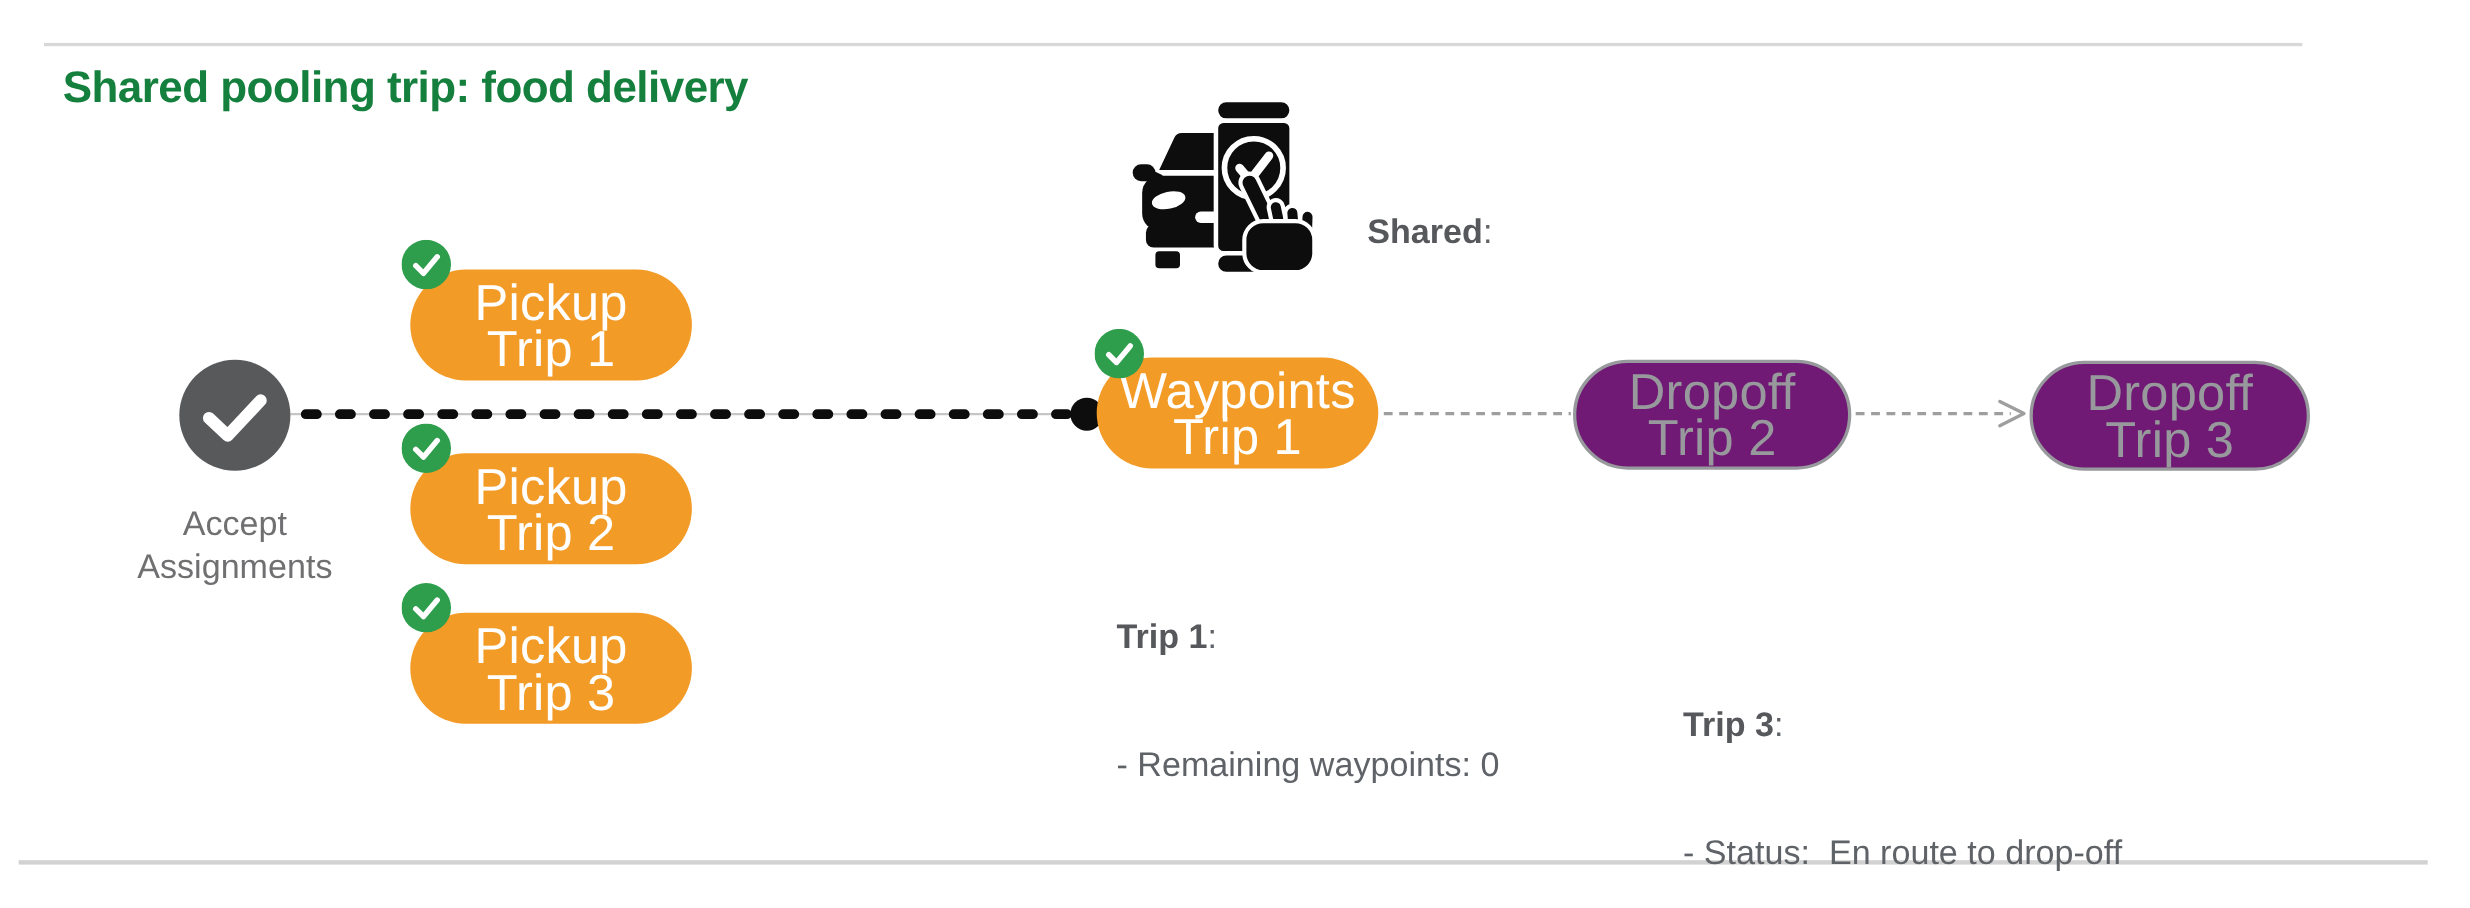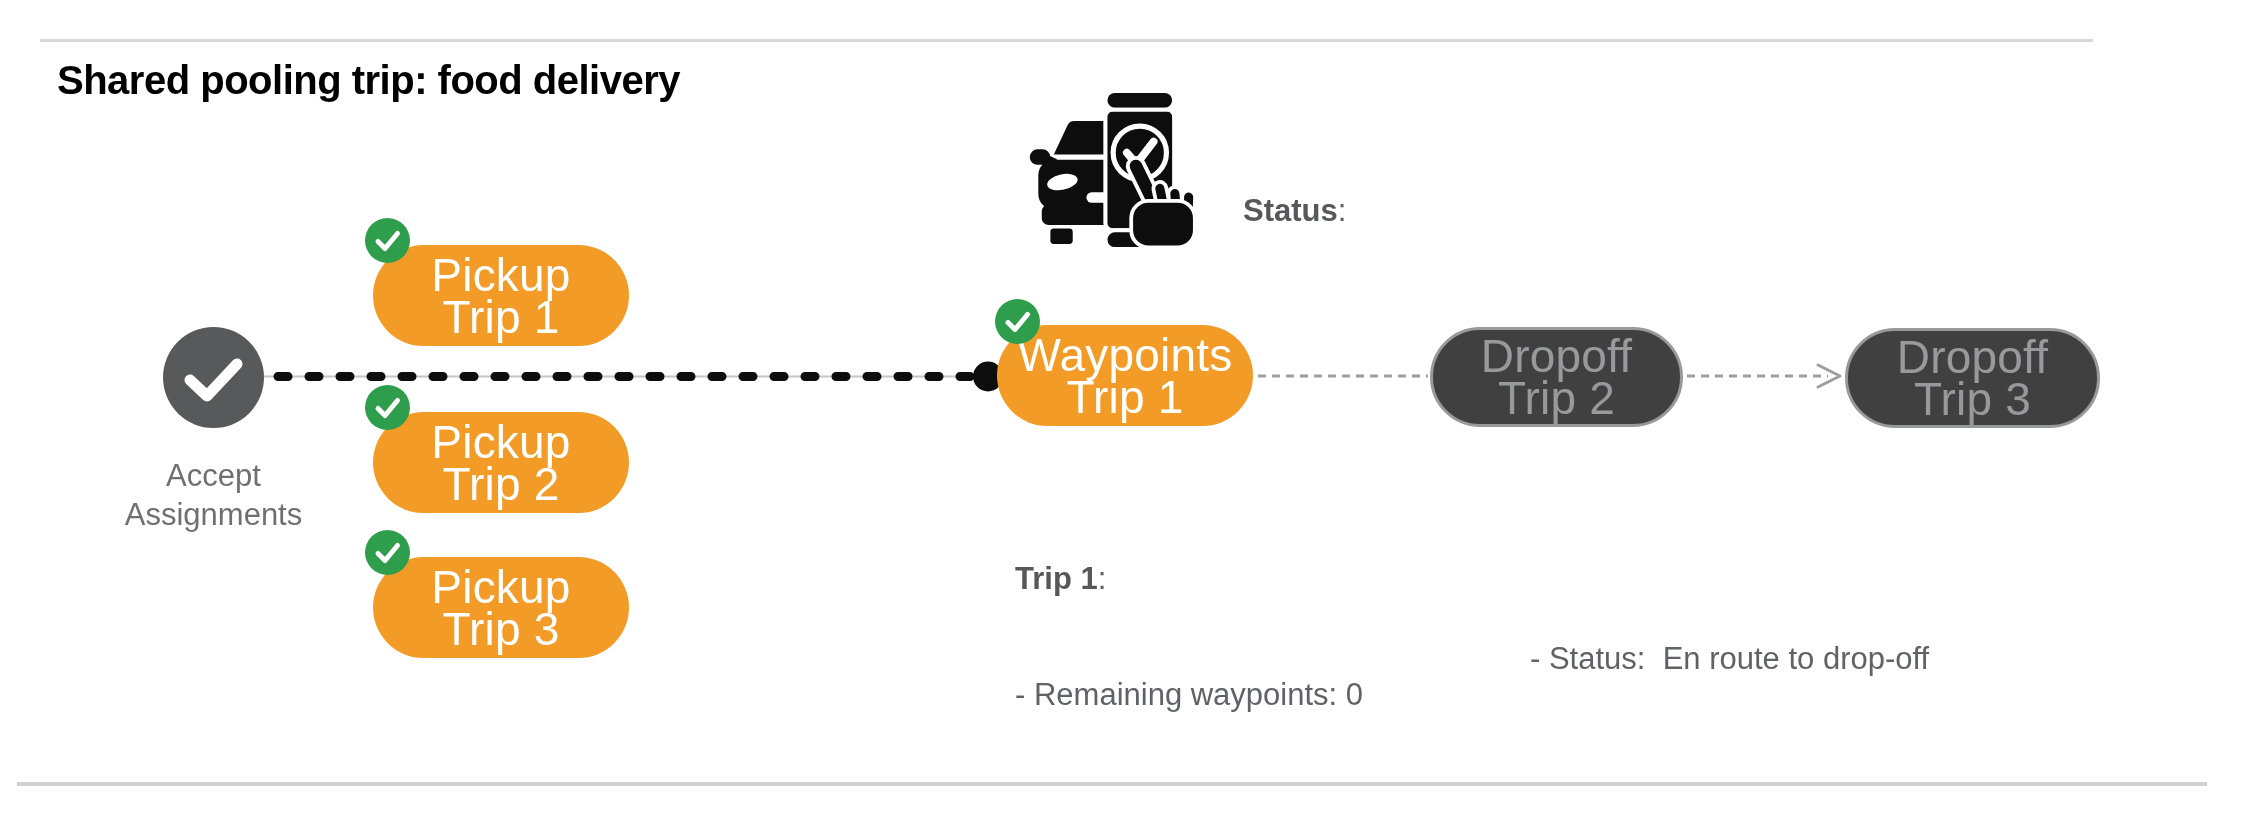--- a/index.html
+++ b/index.html
@@ -16,21 +16,21 @@
 
   .rule { position: absolute; background: #d8d8d8; }
   .rule.top    { left: 40px;  top: 39px;  width: 2053px; height: 3px; }
   .rule.bottom { left: 17px;  top: 782px; width: 2190px; height: 4px; background: #d2d2d2; }
 
   .title {
     position: absolute;
     left: 57px; top: 58px;
     font-size: 40px;
     font-weight: bold;
-    color: #000000;
+    color: #15803d;
     letter-spacing: -0.5px;
     white-space: nowrap;
   }
 
   svg.connectors {
     position: absolute;
     left: 0; top: 0;
     width: 2245px; height: 825px;
     z-index: 0;
   }
@@ -83,21 +83,21 @@
     z-index: 1;
   }
   .pill .pill-text {
     font-size: 46px;
     font-weight: normal;
     line-height: 42px;
     letter-spacing: 0.2px;
   }
   .pill.orange { background: #f39b27; color: #ffffff; }
   .pill.ghost  {
-    background: #404040;
+    background: #701a75;
     border: 3px solid #97999c;
     color: #97999c;
   }
 
   .pill .badge {
     position: absolute;
     left: -8px; top: -27px;
     width: 45px; height: 45px;
     display: block;
   }
@@ -180,21 +180,21 @@
         <rect x="62.5" y="42" width="9.5" height="31" rx="4.75" transform="rotate(-26 67 57)"></rect>
         <rect x="74" y="57" width="7.5" height="18" rx="3.75" transform="rotate(-12 77 66)"></rect>
         <rect x="82" y="60" width="7.5" height="17" rx="3.75" transform="rotate(-5 85 68)"></rect>
         <rect x="89.5" y="62" width="7.5" height="16" rx="3.75" transform="rotate(2 93 70)"></rect>
         <rect x="60" y="68" width="37" height="27" rx="10"></rect>
       </g>
     </svg>
   </div>
 
   <div class="vehicle-info">
-    <div><span class="v-label">Status</span><span>:</span></div>
+    <div><span class="v-label">Shared</span><span>:</span></div>
   </div>
 
   <div class="accept-node">
     <svg viewBox="0 0 101 101">
       <path d="M27 53 L44 69 L74 37" fill="none" stroke="#ffffff" stroke-width="11" stroke-linecap="round" stroke-linejoin="round"></path>
     </svg>
   </div>
   <div class="accept-label">
     <div>Accept</div>
     <div>Assignments</div>
@@ -268,17 +268,18 @@
 
   <div class="status-block left">
     <div><span class="trip-name">Trip 1</span><span>:</span></div>
     <div>- Remaining waypoints: 0</div>
     
     
     
   </div>
 
   <div class="status-block right">
+    <div><span class="trip-name">Trip 3</span><span>:</span></div>
     <div>- Status:  En route to drop-off</div>
     
   </div>
 
 </div>
 
 </body></html>

